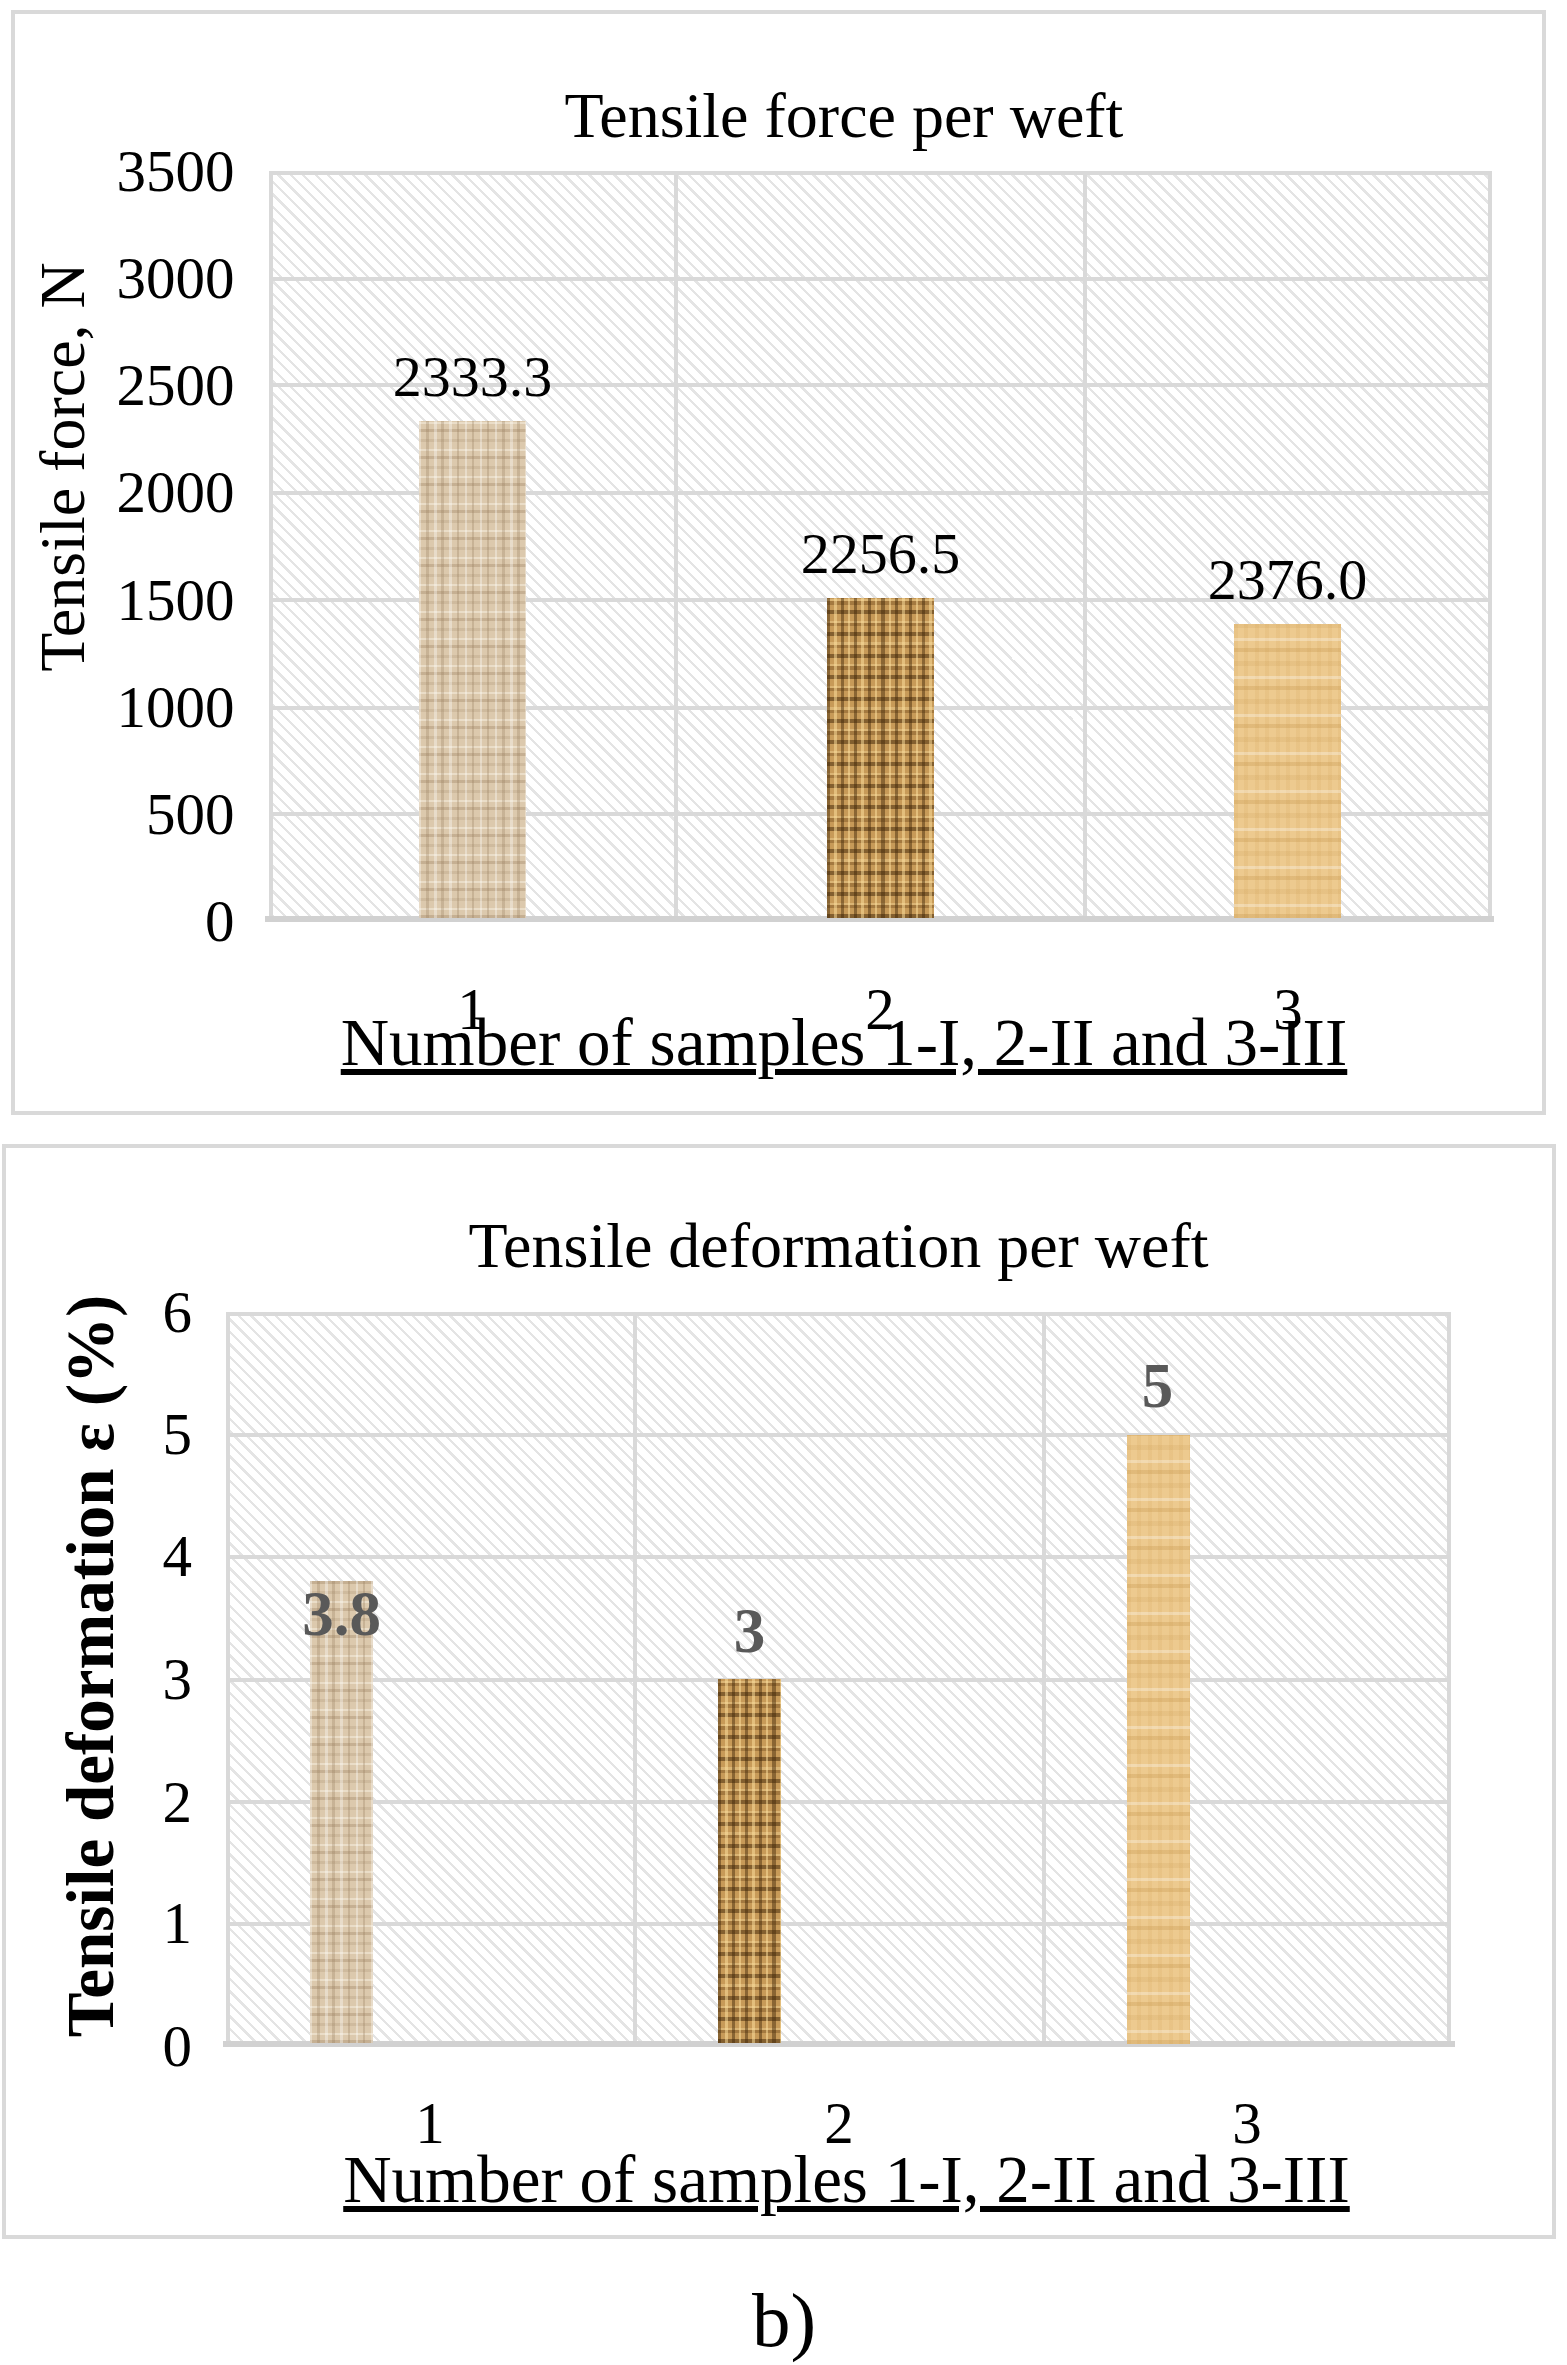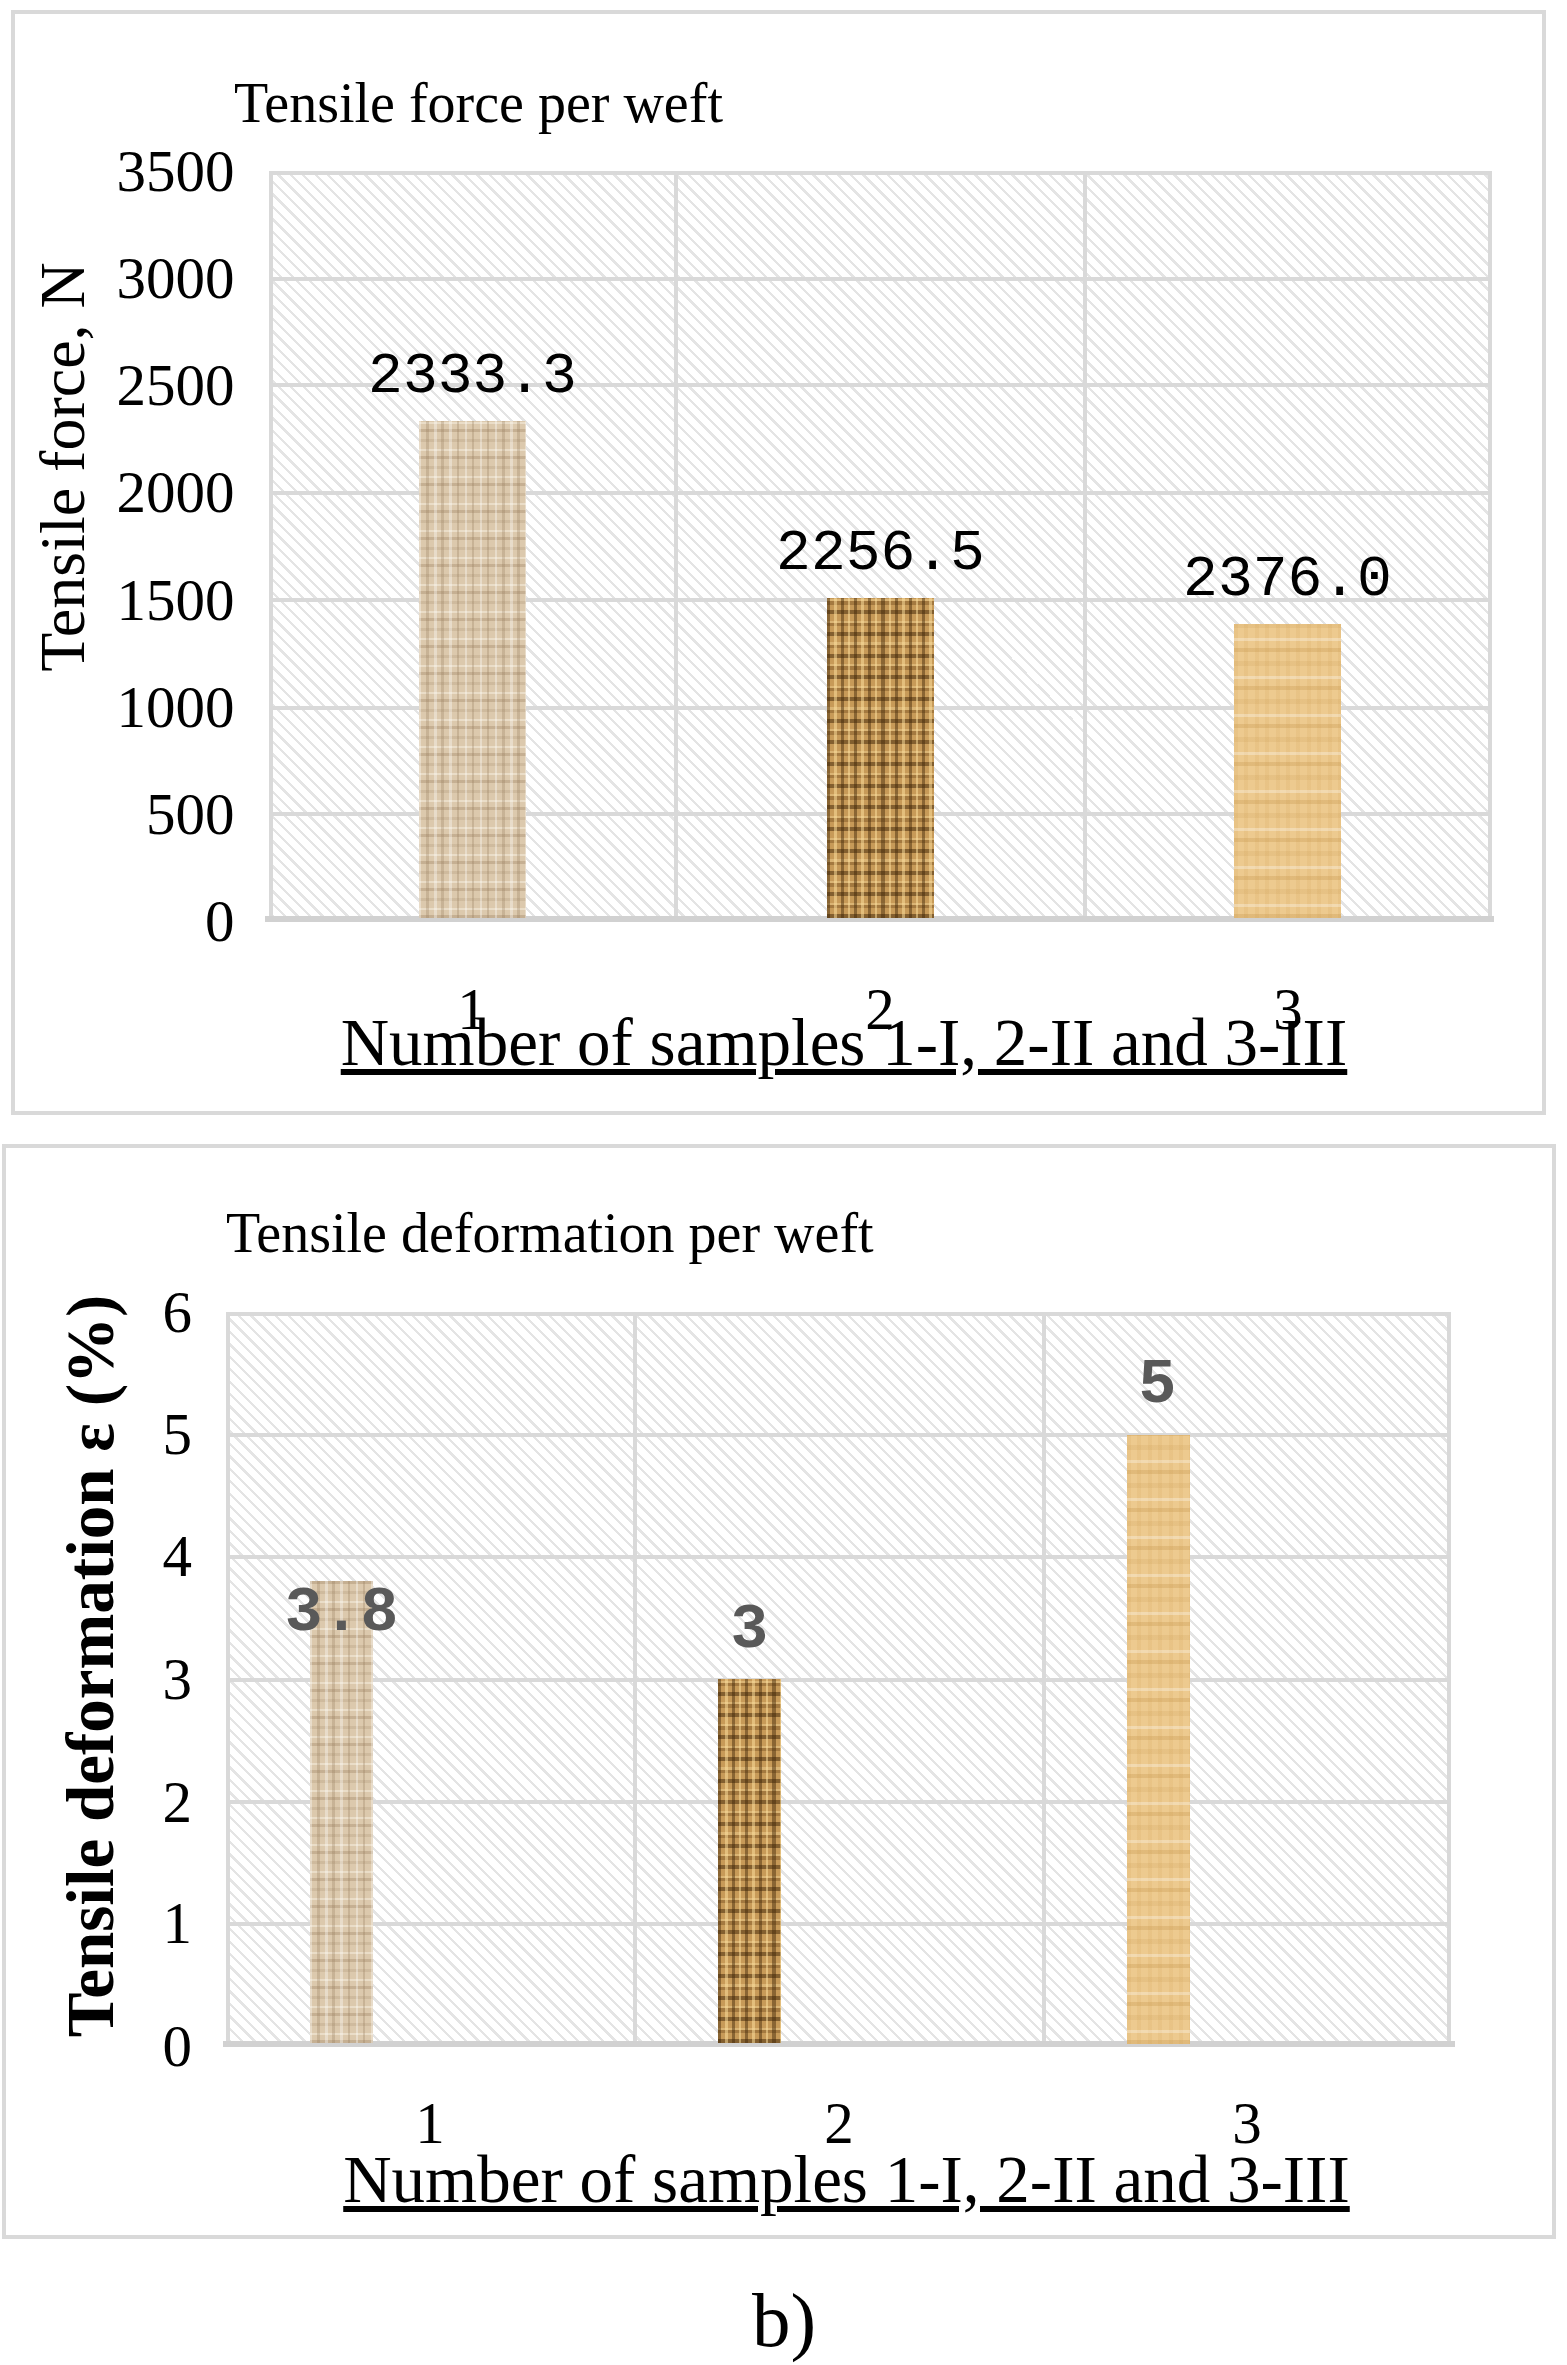--- a/index.html
+++ b/index.html
@@ -3,21 +3,21 @@
 <meta charset="utf-8">
 <style>
   html,body{margin:0;padding:0;background:#ffffff;}
   #canvas{position:relative;width:1568px;height:2366px;background:#ffffff;overflow:hidden;
           font-family:"Liberation Serif","DejaVu Serif",serif;color:#000;}
 
   .panel{position:absolute;border:4px solid #d9d9d9;background:#ffffff;box-sizing:border-box;}
   #panel-a{left:11.2px;top:9.6px;width:1535px;height:1105px;}
   #panel-b{left:1.6px;top:1144px;width:1554px;height:1095px;}
 
-  .chart-title{position:absolute;font-size:56px;line-height:74px;color:#000;white-space:nowrap;}
+  .chart-title{position:absolute;text-align:center;font-size:64px;line-height:74px;color:#000;white-space:nowrap;margin-top:13px;}
   #title-a{left:234px;top:66px;width:1220px;}
   #title-b{left:226px;top:1196px;width:1225px;}
 
   .plot{position:absolute;box-sizing:border-box;border:4px solid #d9d9d9;
         background-image:repeating-linear-gradient(45deg,#e4e4e4 0 2.4px,#ffffff 2.4px 8.8px);}
 
   .gridline-h{position:absolute;height:4px;background:#d9d9d9;}
   .gridline-v{position:absolute;width:4px;background:#d9d9d9;}
   .axis-line{position:absolute;height:6.4px;background:#d1d1d1;}
 
@@ -26,21 +26,21 @@
 
   .ytitle{position:absolute;white-space:nowrap;transform:translate(-50%,-50%) rotate(-90deg);font-size:64px;}
   #ytitle-a{left:63px;top:467px;}
   #ytitle-b{left:90px;top:1666px;font-size:67px;font-weight:bold;}
 
   .axis-xlabel{position:absolute;text-align:center;font-size:67px;line-height:77px;white-space:nowrap;text-decoration:underline;}
   #xlabel-a{left:234px;top:1004px;width:1220px;}
   #xlabel-b{left:234px;top:2141px;width:1225px;}
 
   .bar{position:absolute;}
-  .dlabel{position:absolute;text-align:center;font-size:58px;line-height:72px;color:#000;font-family:Liberation Mono, monospace;}
+  .dlabel{position:absolute;text-align:center;font-size:58px;line-height:72px;color:#000;}
   .dlabel-b{font-size:63px;font-weight:bold;color:#595959;}
 
   
   .tex1{background-color:#dcc9ad;
     background-image:
       repeating-linear-gradient(90deg,rgba(255,255,255,.35) 0 2.4px,rgba(0,0,0,0) 2.4px 7.2px,rgba(146,120,88,.28) 7.2px 9.6px,rgba(0,0,0,0) 9.6px 15.2px),
       repeating-linear-gradient(0deg,rgba(150,122,90,.32) 0 3.2px,rgba(0,0,0,0) 3.2px 8px,rgba(255,251,240,.40) 8px 10.4px,rgba(0,0,0,0) 10.4px 17px,rgba(146,120,88,.18) 17px 20px,rgba(0,0,0,0) 20px 27px);}
   .tex2{background-color:#c79a58;
     background-image:
       repeating-linear-gradient(90deg,rgba(62,36,6,.45) 0 3.2px,rgba(0,0,0,0) 3.2px 7.2px,rgba(255,226,160,.50) 7.2px 9.6px,rgba(0,0,0,0) 9.6px 13.6px),

